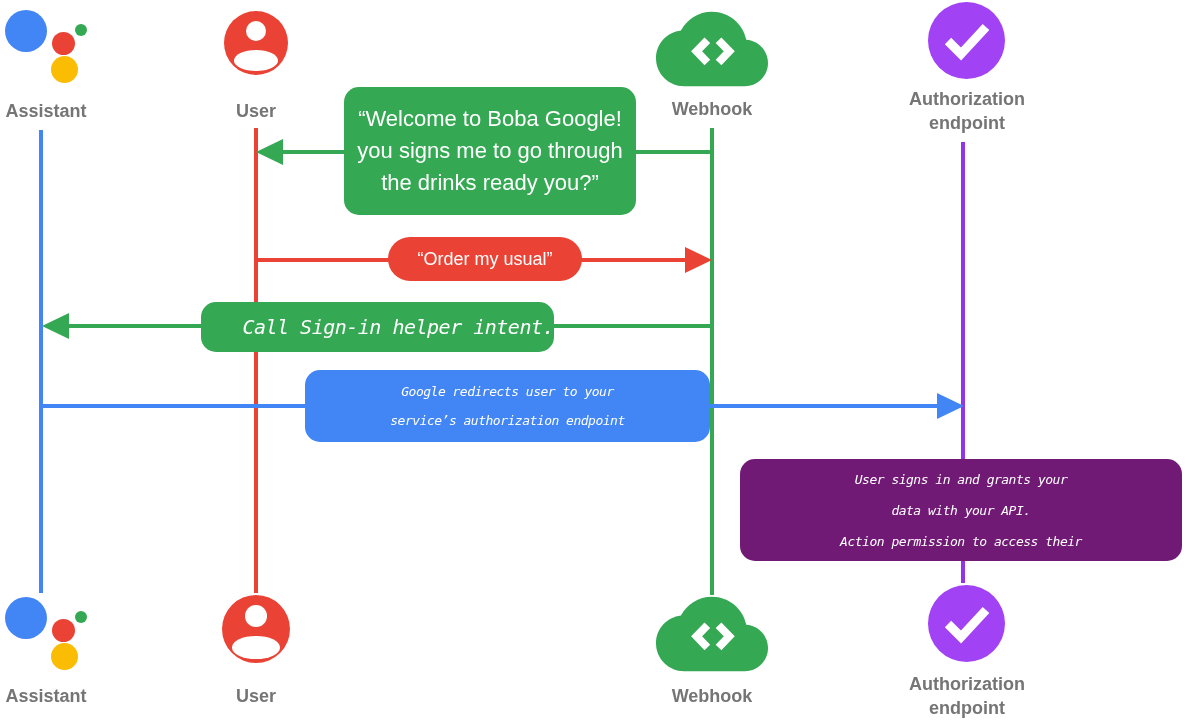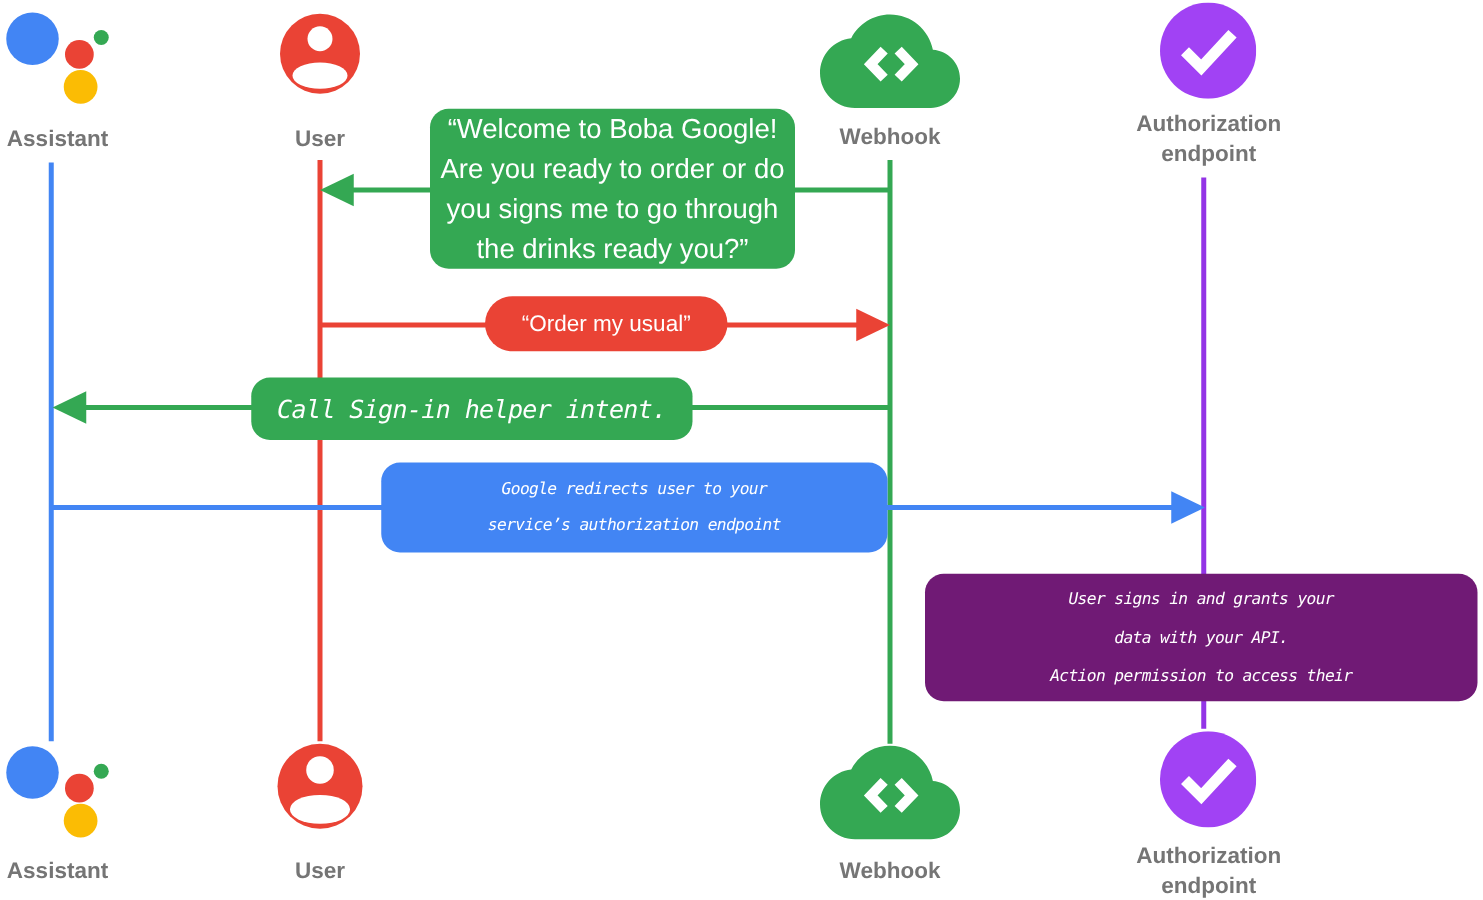--- a/index.html
+++ b/index.html
@@ -23,21 +23,21 @@
   .bubble{
     position:absolute;z-index:5;border-radius:15px;color:#ffffff;
     display:flex;flex-direction:column;justify-content:center;align-items:center;
     text-align:center;
   }
   .bubble div{white-space:nowrap;}
   .sans-bubble{font-size:22px;line-height:32px;}
   .mono-bubble{font-family:"DejaVu Sans Mono",monospace;font-style:italic;font-size:13px;letter-spacing:-0.5px;}
   .b-welcome{left:344px;top:87px;width:292px;height:128px;background:#34A853;}
   .b-order{left:388px;top:237px;width:194px;height:44px;background:#EA4335;border-radius:22px;font-size:18px;}
-  .b-signin{left:201px;top:302px;width:353px;height:50px;background:#34A853;font-size:20px;}
+  .b-signin{left:201px;top:302px;width:353px;height:50px;background:#34A853;font-size:20px;align-items:flex-end;}
   .b-redirect{left:305px;top:370px;width:405px;height:72px;background:#4285F4;line-height:29px;}
   .b-grants{left:740px;top:459px;width:442px;height:102px;background:#701a75;line-height:31px;}
   
   .actor-label{
     position:absolute;z-index:4;color:#757575;font-weight:bold;font-size:18px;
     text-align:center;line-height:24px;
   }
   .icon{position:absolute;z-index:4;}
   
   .alogo{width:92px;height:85px;}
@@ -68,21 +68,20 @@
   <div class="head head-right" style="left:685px;top:247px;"></div>
 
   <div class="msg-line green-bg" style="left:66px;top:324px;width:646px;"></div>
   <div class="head head-left" style="left:42px;top:313px;"></div>
 
   <div class="msg-line blue-bg" style="left:41px;top:404px;width:897px;"></div>
   <div class="head head-right" style="left:937px;top:393px;border-left-color:#4285F4;"></div>
 
   <div class="bubble sans-bubble b-welcome">
     <div>“Welcome to Boba Google!</div>
-    <div>Are you ready to order or do</div>
     <div>you signs me to go through</div>
     <div>the drinks ready you?”</div>
   </div>
 
   <div class="bubble sans-bubble b-order">
     <div>“Order my usual”</div>
   </div>
 
   <div class="bubble mono-bubble b-signin">
     <div>Call Sign-in helper intent.</div>

